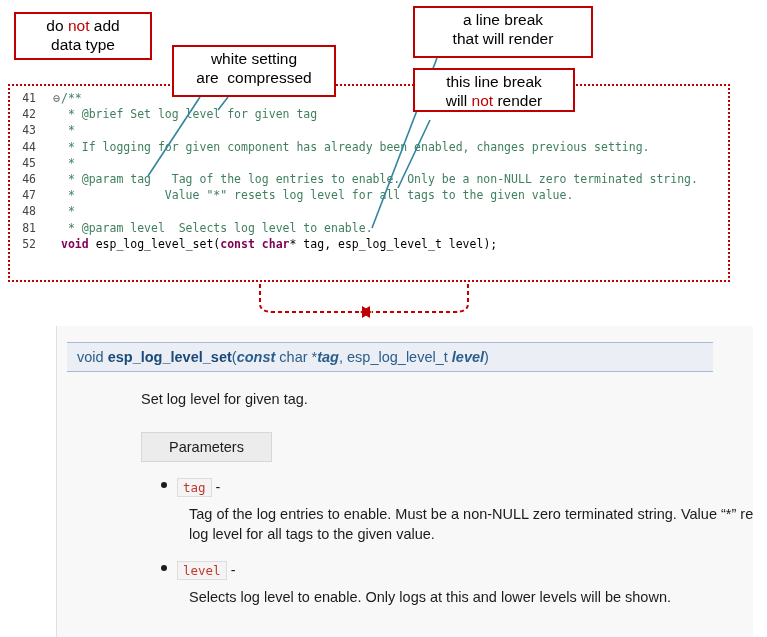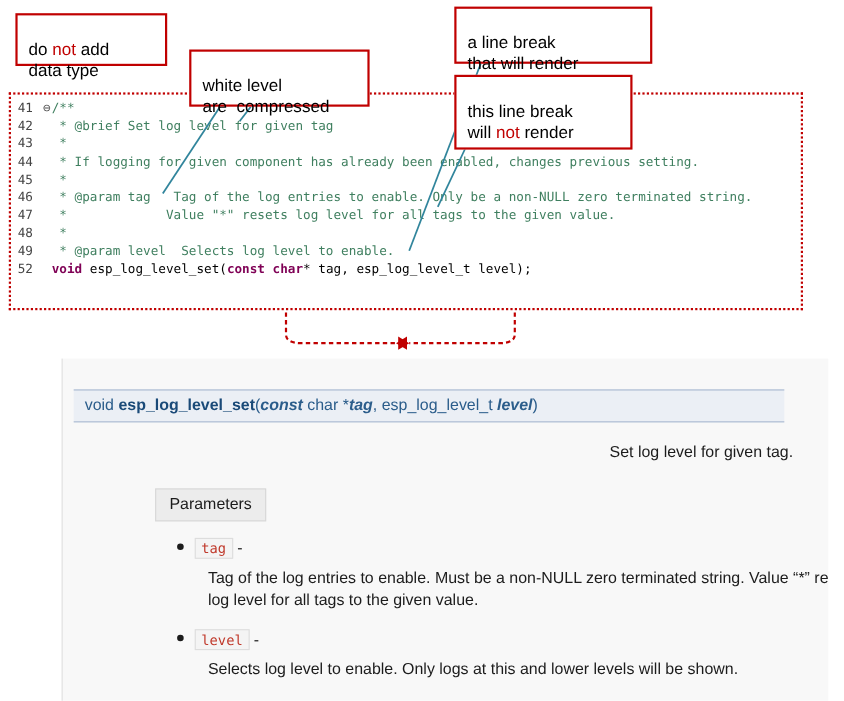--- a/index.html
+++ b/index.html
@@ -16,32 +16,33 @@
   }
 
   
   .callout {
     position: absolute;
     border: 2px solid #c00000;
     background: #ffffff;
     color: #000000;
     font-size: 15.5px;
     line-height: 1.25;
-    padding: 22px 10px;
+    text-align: center;
+    padding: 2px 10px;
     box-sizing: border-box;
     z-index: 30;
   }
   .callout .hl {
     color: #c00000;
   }
 
   #callout-no-datatype { left: 14px;  top: 12px;  width: 138px; height: 48px; }
   #callout-whitespace  { left: 172px; top: 45px;  width: 164px; height: 52px; }
   #callout-linebreak-yes { left: 413px; top: 6px;  width: 180px; height: 52px; }
-  #callout-linebreak-no  { left: 413px; top: 68px; width: 162px; height: 68px; }
+  #callout-linebreak-no  { left: 413px; top: 68px; width: 162px; height: 44px; }
 
   
   .leader {
     position: absolute;
     z-index: 25;
     pointer-events: none;
   }
 
   
   #code-block {
@@ -61,23 +62,23 @@
     line-height: 16.2px;
     padding: 4px 0 0 0;
   }
   .code-line {
     white-space: pre;
     height: 16.2px;
   }
   .ln {
     display: inline-block;
     width: 26px;
-    text-align: center;
+    text-align: right;
     color: #444444;
-    margin-right: 2px;
+    margin-right: 16px;
   }
   .fold {
     display: inline-block;
     width: 9px;
     text-align: center;
     color: #555555;
   }
   .cmt   { color: #3f7f5f; }
   .kw    { color: #7f0055; font-weight: bold; }
   .plain { color: #000000; }
@@ -99,21 +100,21 @@
     top: 326px;
     width: 697px;
     height: 311px;
     background: #f8f8f8;
     border-left: 1px solid #e0e0e0;
     box-sizing: border-box;
     z-index: 10;
     overflow: hidden;
   }
   #doc-signature {
-    margin: 28px 0 0 10px;
+    margin: 16px 0 0 10px;
     padding: 6px 10px 6px 10px;
     background: #ebeff5;
     border-top: 1px solid #a8b8d0;
     border-bottom: 1px solid #a8b8d0;
     width: 646px;
     box-sizing: border-box;
     font-family: "Liberation Sans", sans-serif;
     font-size: 14.5px;
     color: #2b5d8b;
     font-weight: bold;
@@ -122,28 +123,27 @@
   #doc-signature .prm { color: #2b5d8b; font-style: italic; font-weight: bold; }
   #doc-signature .nm  { color: #1a4a78; font-weight: bold; }
   #doc-signature .ty  { color: #2b5d8b; font-weight: normal; }
 
   .doc-para {
     margin: 18px 0 0 84px;
     width: 580px;
     font-size: 14.5px;
     color: #1c1c1c;
     line-height: 1.35;
-    text-align: right;
   }
   #params-header {
     margin: 22px 0 0 84px;
     display: inline-block;
     background: #ececec;
     border: 1px solid #d7d7d7;
-    padding: 6px 12px;
+    padding: 6px 27px;
     font-size: 14.5px;
     color: #1c1c1c;
   }
   .param-item {
     margin: 16px 0 0 120px;
     width: 600px;
     position: relative;
   }
   .param-bullet {
     position: absolute;
@@ -178,21 +178,21 @@
 </style>
 </head>
 <body>
 
 <div class="callout" id="callout-no-datatype">
   <span>do </span><span class="hl">not</span><span style="white-space:pre-wrap"> add
 data type</span>
 </div>
 
 <div class="callout" id="callout-whitespace">
-  <span style="white-space:pre-wrap">white level
+  <span style="white-space:pre-wrap">white setting
 are  compressed</span>
 </div>
 
 <div class="callout" id="callout-linebreak-yes">
   <span style="white-space:pre-wrap">a line break
 that will render</span>
 </div>
 
 <div class="callout" id="callout-linebreak-no">
   <span style="white-space:pre-wrap">this line break
@@ -213,21 +213,21 @@
 <div id="code-block">
   <div id="code-lines">
       <div class="code-line"><span class="ln">41</span><span class="fold">⊖</span><span class="cmt">/**</span></div>
       <div class="code-line"><span class="ln">42</span><span class="fold"> </span><span class="cmt"> * @brief Set log level for given tag</span></div>
       <div class="code-line"><span class="ln">43</span><span class="fold"> </span><span class="cmt"> *</span></div>
       <div class="code-line"><span class="ln">44</span><span class="fold"> </span><span class="cmt"> * If logging for given component has already been enabled, changes previous setting.</span></div>
       <div class="code-line"><span class="ln">45</span><span class="fold"> </span><span class="cmt"> *</span></div>
       <div class="code-line"><span class="ln">46</span><span class="fold"> </span><span class="cmt"> * @param tag   Tag of the log entries to enable. Only be a non-NULL zero terminated string.</span></div>
       <div class="code-line"><span class="ln">47</span><span class="fold"> </span><span class="cmt"> *             Value "*" resets log level for all tags to the given value.</span></div>
       <div class="code-line"><span class="ln">48</span><span class="fold"> </span><span class="cmt"> *</span></div>
-      <div class="code-line"><span class="ln">49</span><span class="fold"> </span><span class="cmt"> * @param level  Selects log level to enable.</span></div>
+      <div class="code-line"><span class="ln">81</span><span class="fold"> </span><span class="cmt"> * @param level  Selects log level to enable.</span></div>
       <div class="code-line"><span class="ln">52</span><span class="fold"> </span><span class="kw">void </span><span class="plain">esp_log_level_set</span><span class="plain">(</span><span class="kw">const char</span><span class="plain">* tag, esp_log_level_t level);</span></div>
     </div>
 </div>
 
 <svg id="connector" width="230" height="48">
   <path d="M 10 2 L 10 22 Q 10 30 24 30 L 110 30" stroke="#c00000" stroke-width="2" fill="none" stroke-dasharray="4,3"></path>
   <path d="M 218 2 L 218 22 Q 218 30 204 30 L 122 30" stroke="#c00000" stroke-width="2" fill="none" stroke-dasharray="4,3"></path>
   <polygon points="112,24 112,36 122,30" fill="#c00000"></polygon>
   <polygon points="120,24 120,36 110,30" fill="#c00000"></polygon>
 </svg>

